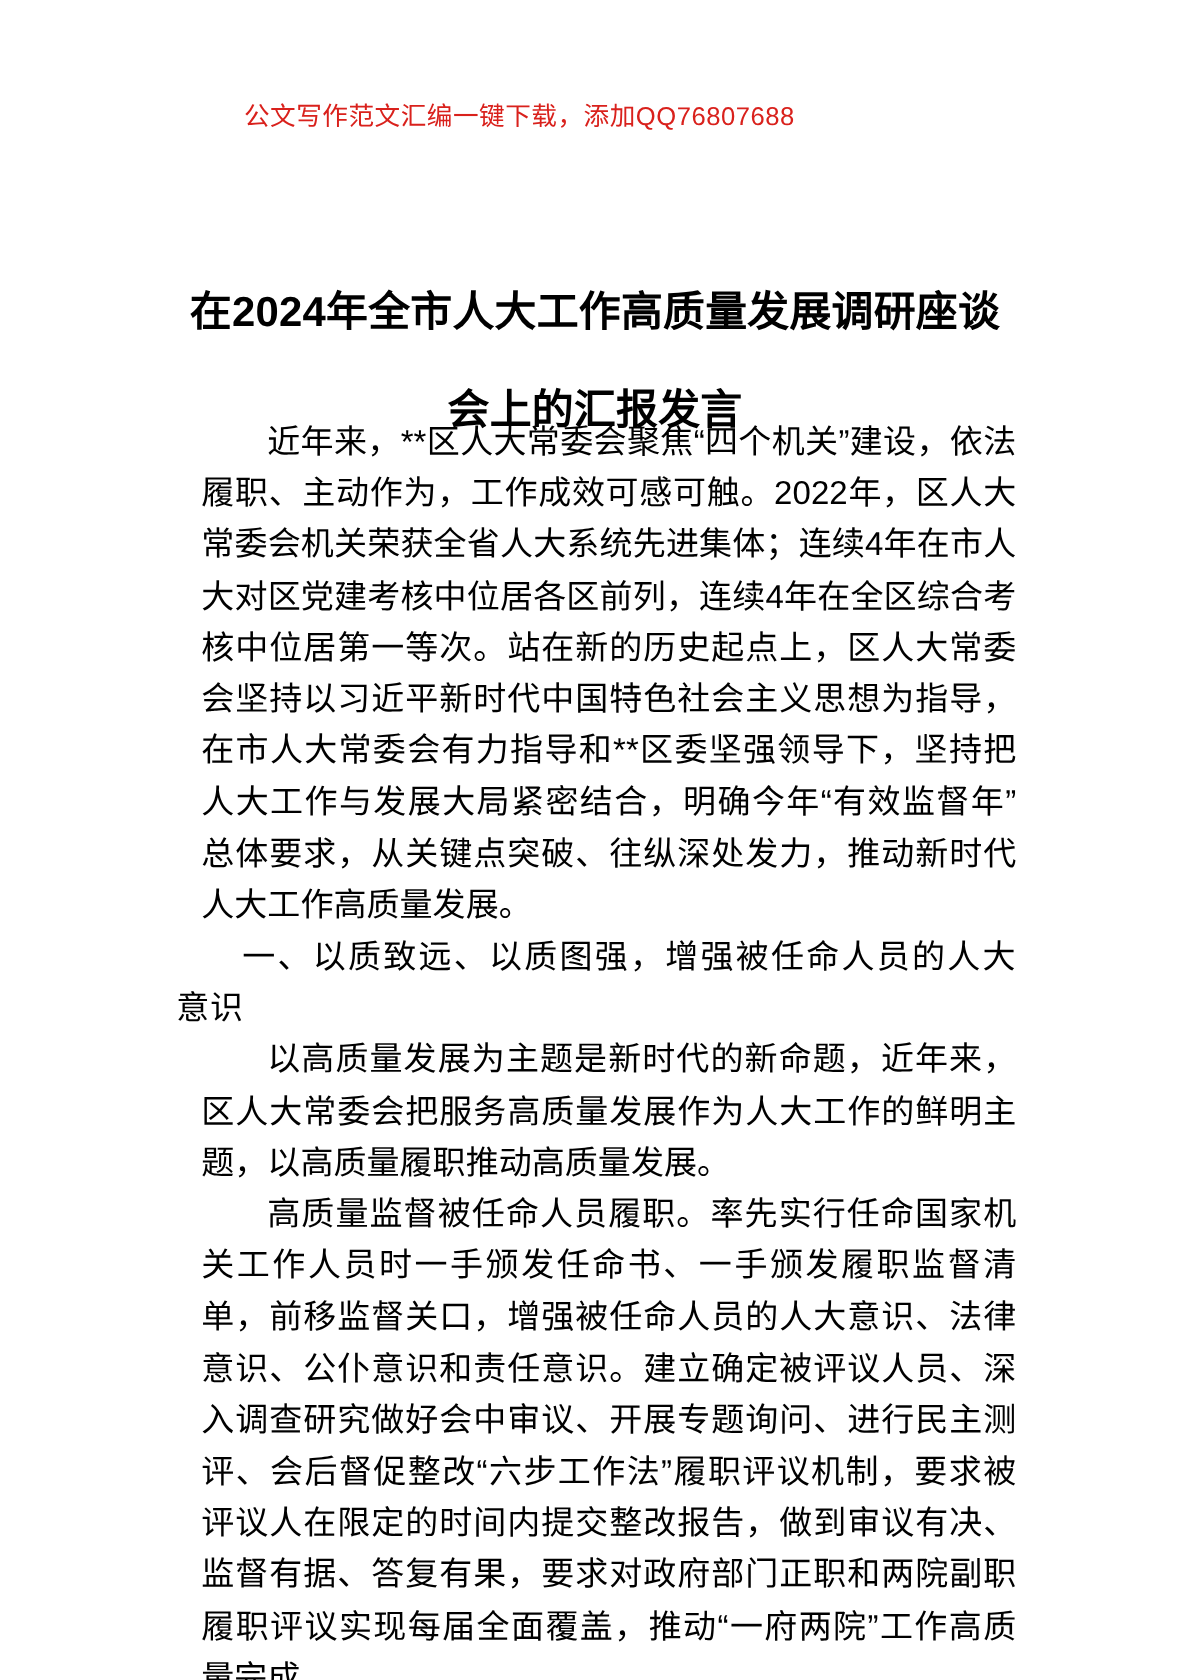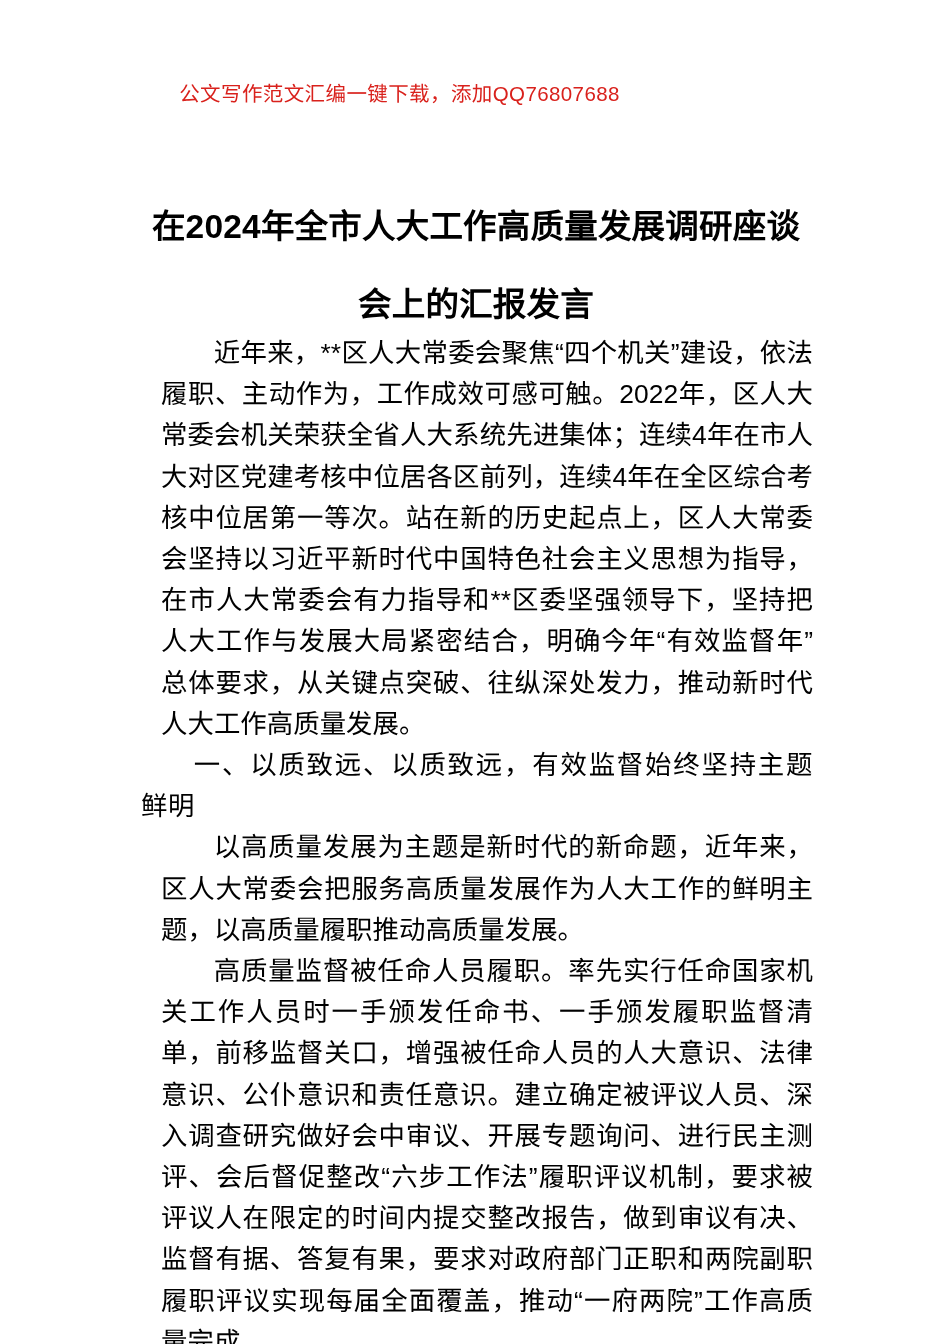--- a/index.html
+++ b/index.html
@@ -18,39 +18,39 @@
     overflow: hidden;
     box-sizing: border-box;
     font-family: "Liberation Sans", "DejaVu Sans", sans-serif;
     -webkit-font-smoothing: antialiased;
   }
 
   
   .promo-band {
     position: absolute;
     top: 84px;
-    left: 0;
+    left: 16px;
     width: 799px;
     text-align: center;
     line-height: 1;
   }
 
   .promo-text {
     display: inline-block;
     font-family: "Liberation Sans", "DejaVu Sans", sans-serif;
     font-size: 20.5px;
     letter-spacing: 0.4px;
     white-space: nowrap;
     font-weight: 400;
   }
 
   
   .doc-title {
     position: absolute;
-    top: 166px;
+    top: 190px;
     left: 140px;
     width: 672px;
     text-align: center;
     font-family: "Liberation Sans", "DejaVu Sans", sans-serif;
     font-size: 33.5px;
     font-weight: 700;
     line-height: 78px;
     color: #000000;
     letter-spacing: 0.2px;
     word-break: break-all;
@@ -97,18 +97,18 @@
 <div class="page" style="background: rgb(255, 255, 255);">
 
   <div class="promo-band">
     <span class="promo-text" style="color: rgb(217, 33, 28);">公文写作范文汇编一键下载，添加QQ76807688</span>
   </div>
 
   <h1 class="doc-title" style="color: rgb(0, 0, 0);">在2024年全市人大工作高质量发展调研座谈会上的汇报发言</h1>
 
   <div class="body-wrap">
     <p class="para indent" style="color: rgb(0, 0, 0);">近年来，**区人大常委会聚焦“四个机关”建设，依法履职、主动作为，工作成效可感可触。2022年，区人大常委会机关荣获全省人大系统先进集体；连续4年在市人大对区党建考核中位居各区前列，连续4年在全区综合考核中位居第一等次。站在新的历史起点上，区人大常委会坚持以习近平新时代中国特色社会主义思想为指导，在市人大常委会有力指导和**区委坚强领导下，坚持把人大工作与发展大局紧密结合，明确今年“有效监督年”总体要求，从关键点突破、往纵深处发力，推动新时代人大工作高质量发展。</p>
-    <p class="para heading" style="color: rgb(0, 0, 0);">一、以质致远、以质致远，有效监督始终坚持主题鲜明</p>
+    <p class="para heading" style="color: rgb(0, 0, 0);">一、以质致远、以质图强，增强被任命人员的人大意识</p>
     <p class="para indent" style="color: rgb(0, 0, 0);">以高质量发展为主题是新时代的新命题，近年来，区人大常委会把服务高质量发展作为人大工作的鲜明主题，以高质量履职推动高质量发展。</p>
     <p class="para indent" style="color: rgb(0, 0, 0);">高质量监督被任命人员履职。率先实行任命国家机关工作人员时一手颁发任命书、一手颁发履职监督清单，前移监督关口，增强被任命人员的人大意识、法律意识、公仆意识和责任意识。建立确定被评议人员、深入调查研究做好会中审议、开展专题询问、进行民主测评、会后督促整改“六步工作法”履职评议机制，要求被评议人在限定的时间内提交整改报告，做到审议有决、监督有据、答复有果，要求对政府部门正职和两院副职履职评议实现每届全面覆盖，推动“一府两院”工作高质量完成。</p>
   </div>
 
 </div>
 
 </body></html>

